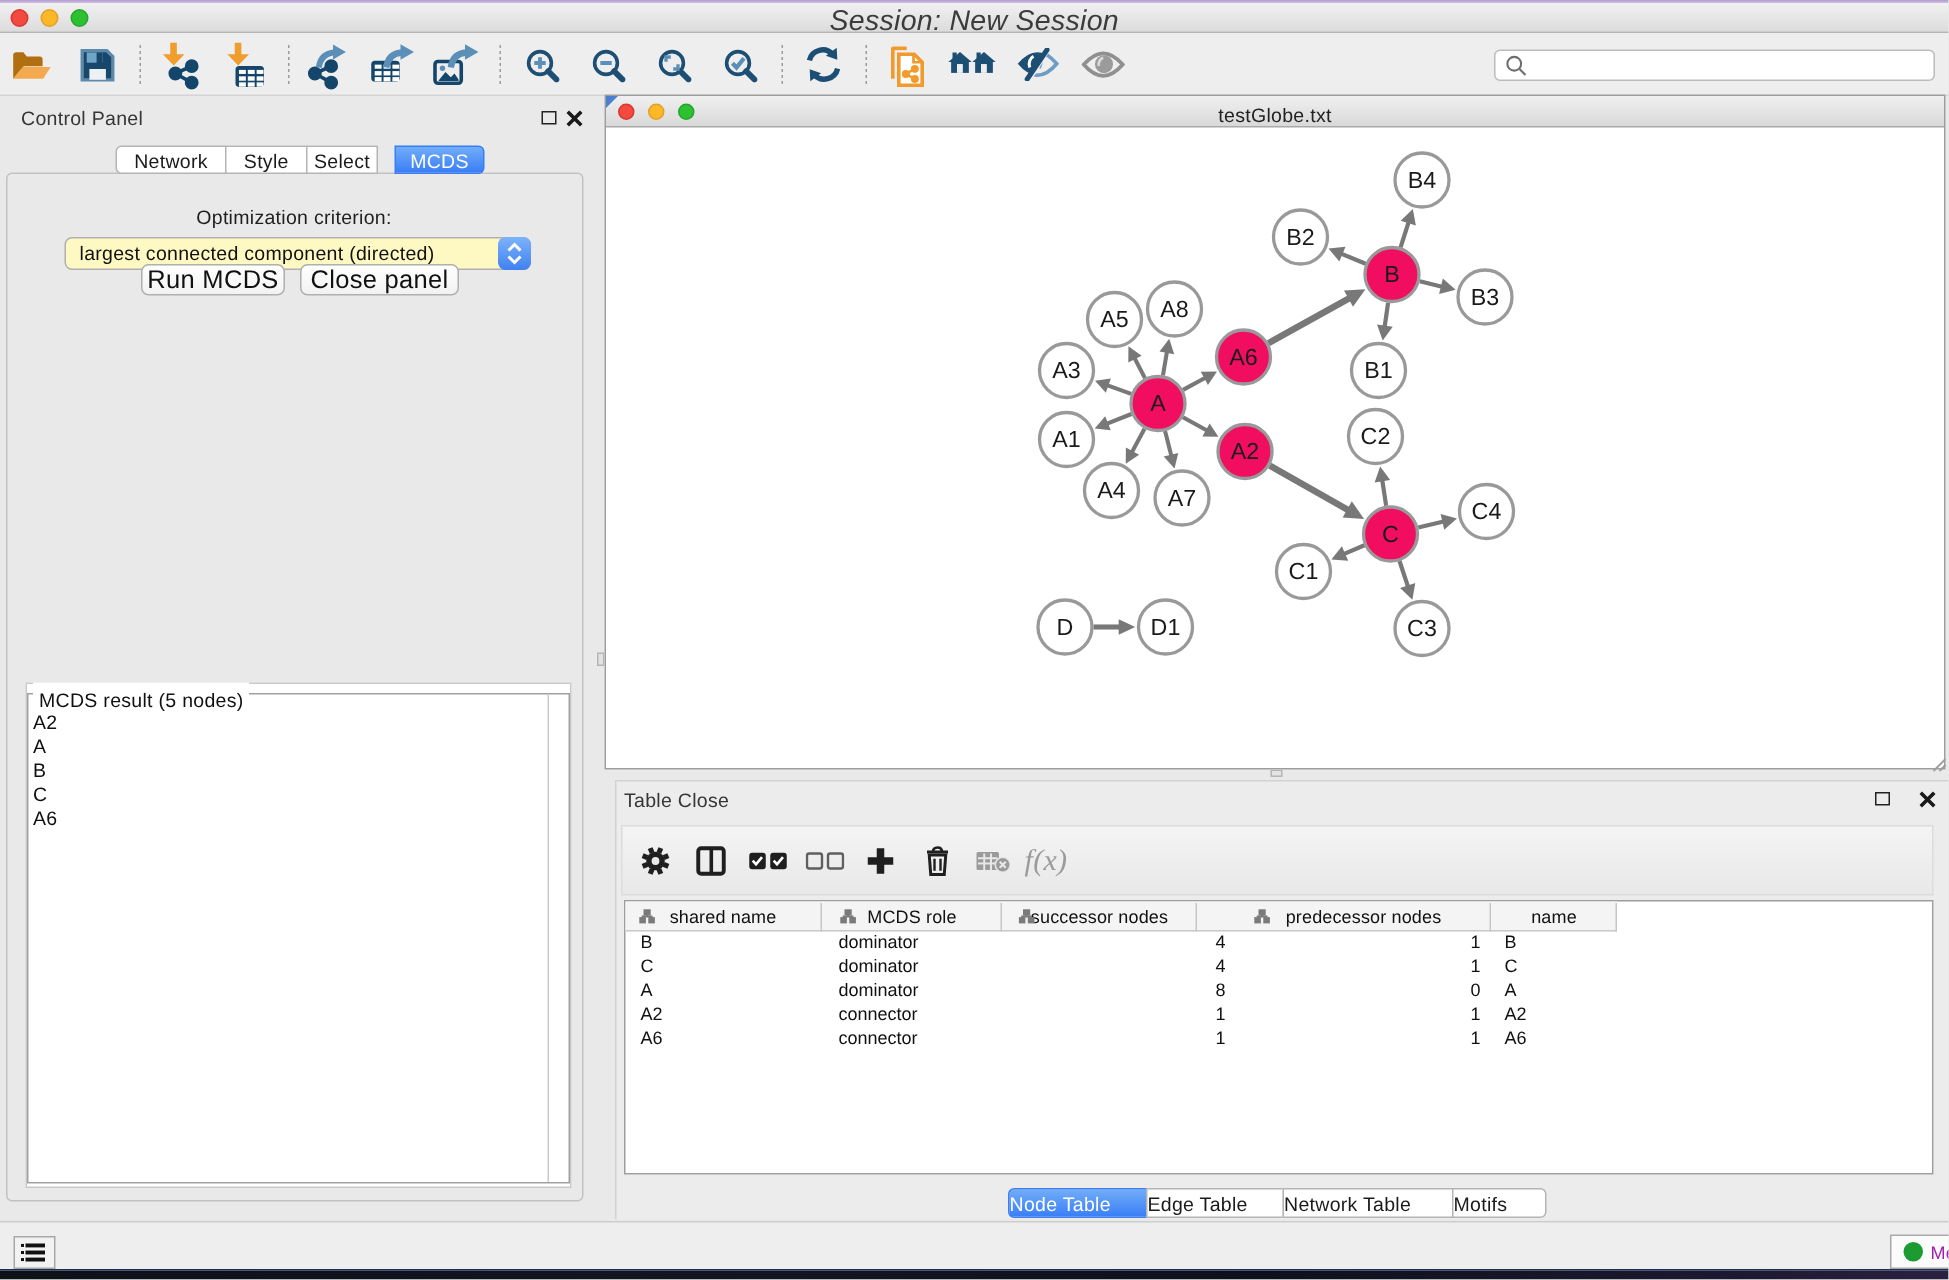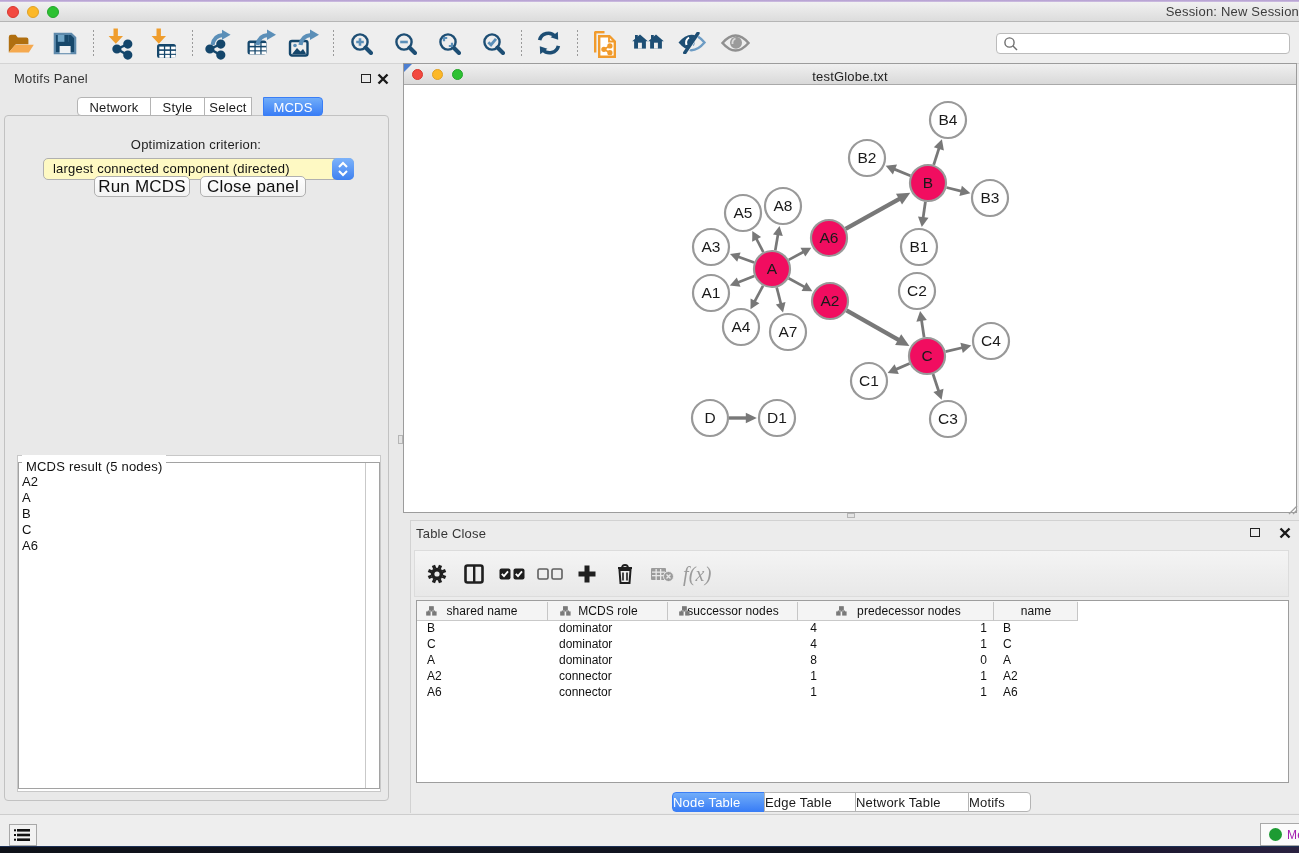--- a/index.html
+++ b/index.html
@@ -6,21 +6,21 @@
 html,body { width:1299px; height:853px; overflow:hidden; }
 body { font-family:"Liberation Sans", sans-serif; letter-spacing:0.2px; background:#e9e9e9; position:relative; }
 .abs { position:absolute; }
 .titlebar { left:0; top:0; width:1299px; height:22px;
   background:linear-gradient(#f3f3f3,#dcdcdc); border-bottom:1px solid #b5b5b5; }
 .toplip { left:0; top:0; width:1299px; height:2px; background:linear-gradient(#b29cd0,#cfc0e2); }
 .tl { width:12px; height:12px; border-radius:50%; top:6px; }
 .tl.r { left:7px;  background:#f24940; border:1px solid #d8382f; }
 .tl.y { left:27px; background:#fcb827; border:1px solid #e0a126; }
 .tl.g { left:47px; background:#2dc132; border:1px solid #24a52c; }
-.wtitle { width:100%; text-align:right; top:4px; font-size:13px; color:#3c3c3c; }
+.wtitle { width:100%; text-align:center; top:4px; font-size:19px; color:#3c3c3c;font-style:italic; }
 .toolbar { left:0; top:22px; width:1299px; height:42px; background:#eeeeee; border-bottom:1px solid #d4d4d4; }
 .sep { top:30px; width:1px; height:26px;
   background-image:linear-gradient(#9a9a9a 2px, transparent 2px); background-size:1px 4px; }
 .searchbox { left:996px; top:33px; width:294px; height:21px; background:#fff; border:1px solid #bbbbbb; border-radius:4px; }
 
 .cp-title { left:14px; top:71px; font-size:13px; color:#363636; }
 .float-ic { width:10px; height:9px; border:1.5px solid #222; top:74px; }
 .cpanel { left:4px; top:115px; width:385px; height:686px; background:#e9e9e9;
   border:1px solid #c2c2c2; border-radius:4px; }
 .tab { top:97px; height:19px; background:#ffffff; border:1px solid #b4b4b4; font-size:13px;
@@ -212,21 +212,21 @@
 <svg class="abs" style="left:721px;top:34px" width="29" height="18" viewBox="0 0 29 18">
     <path d="M1.5 9 Q8 1.5 14.5 1.5 Q21 1.5 27.5 9 Q21 16.5 14.5 16.5 Q8 16.5 1.5 9 z" fill="none" stroke="#909090" stroke-width="2.5"></path>
     <circle cx="15" cy="8.8" r="6" fill="#9b9b9b"></circle>
     <path d="M11.5 10 q-0.5 -4 3 -5.5" stroke="#d9d9d9" stroke-width="1.8" fill="none"></path>
   </svg>
 <svg class="abs" style="left:1003px;top:36px" width="16" height="16">
     <circle cx="6.5" cy="6.5" r="4.6" fill="none" stroke="#6e6e6e" stroke-width="1.4"></circle>
     <path d="M10 10 L14 14" stroke="#6e6e6e" stroke-width="1.4"></path>
   </svg>
 
-<div class="abs cp-title">Motifs Panel</div>
+<div class="abs cp-title">Control Panel</div>
 <div class="abs float-ic" style="left:361px;"></div>
 <svg class="abs" style="left:377px;top:73px" width="12" height="12">
     <path d="M1.5 1.5 L10.5 10.5 M10.5 1.5 L1.5 10.5" stroke="#1a1a1a" stroke-width="2.4"></path>
   </svg>
 <div class="abs cpanel"></div>
 <div class="abs tab" style="left:77px; width:74px; border-radius:4px 0 0 4px;">Network</div>
 <div class="abs tab" style="left:150px; width:55px;">Style</div>
 <div class="abs tab" style="left:204px; width:48px;">Select</div>
 <div class="abs tab sel" style="left:263px; width:60px; border-radius:0 4px 4px 0;">MCDS</div>
 <div class="abs opt-label">Optimization criterion:</div>

